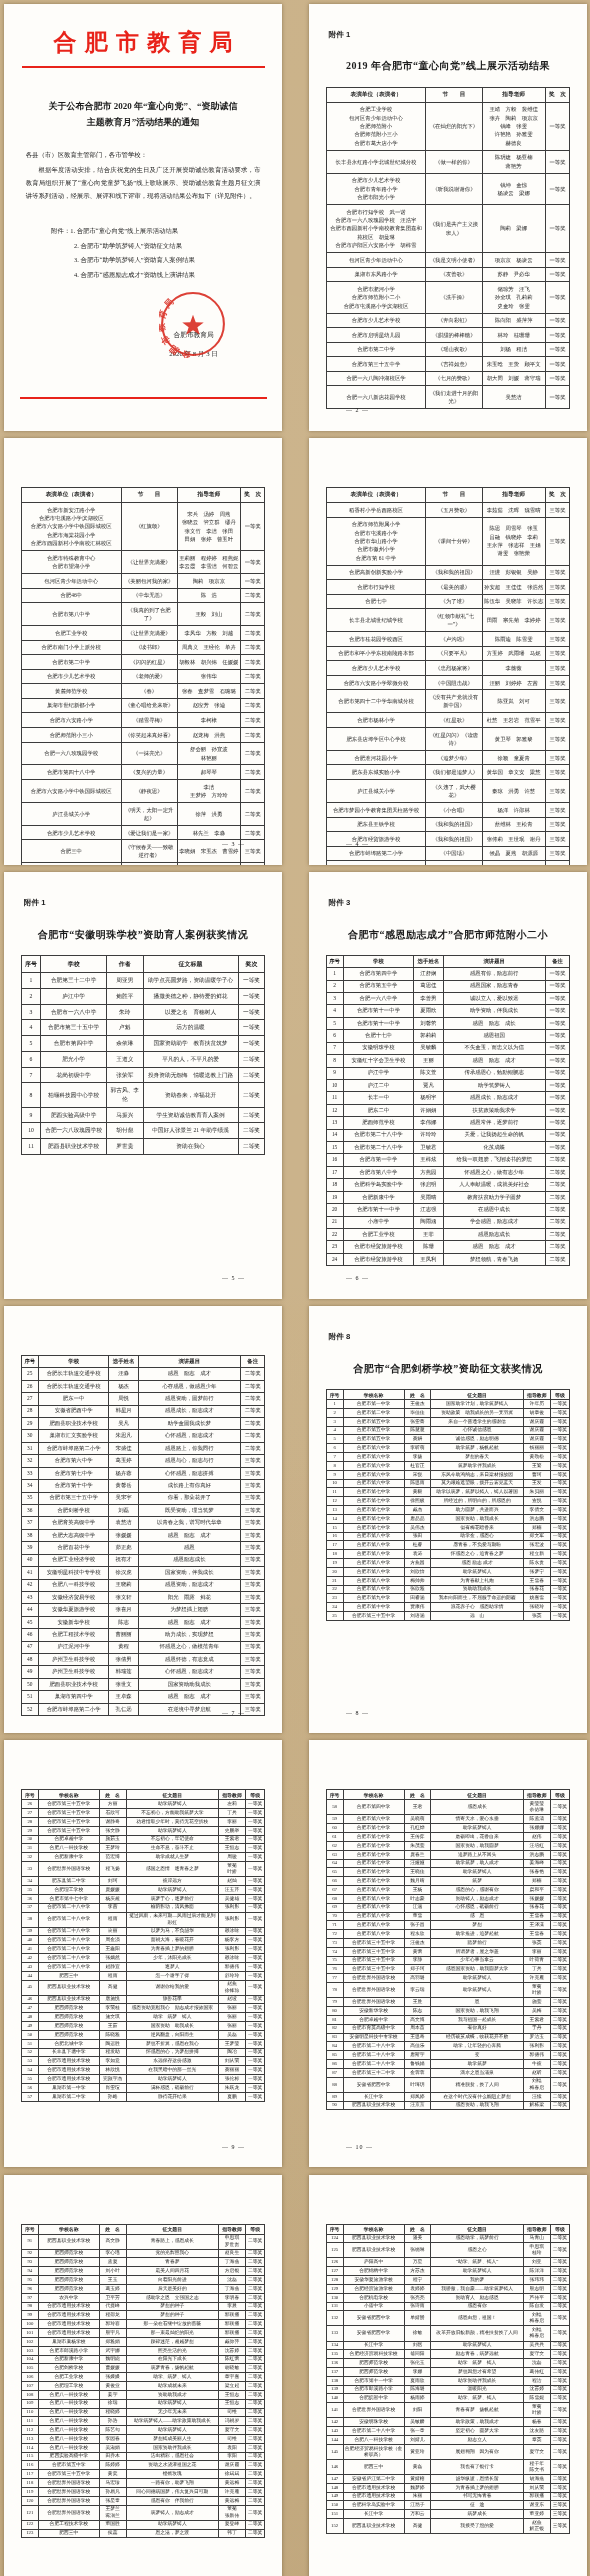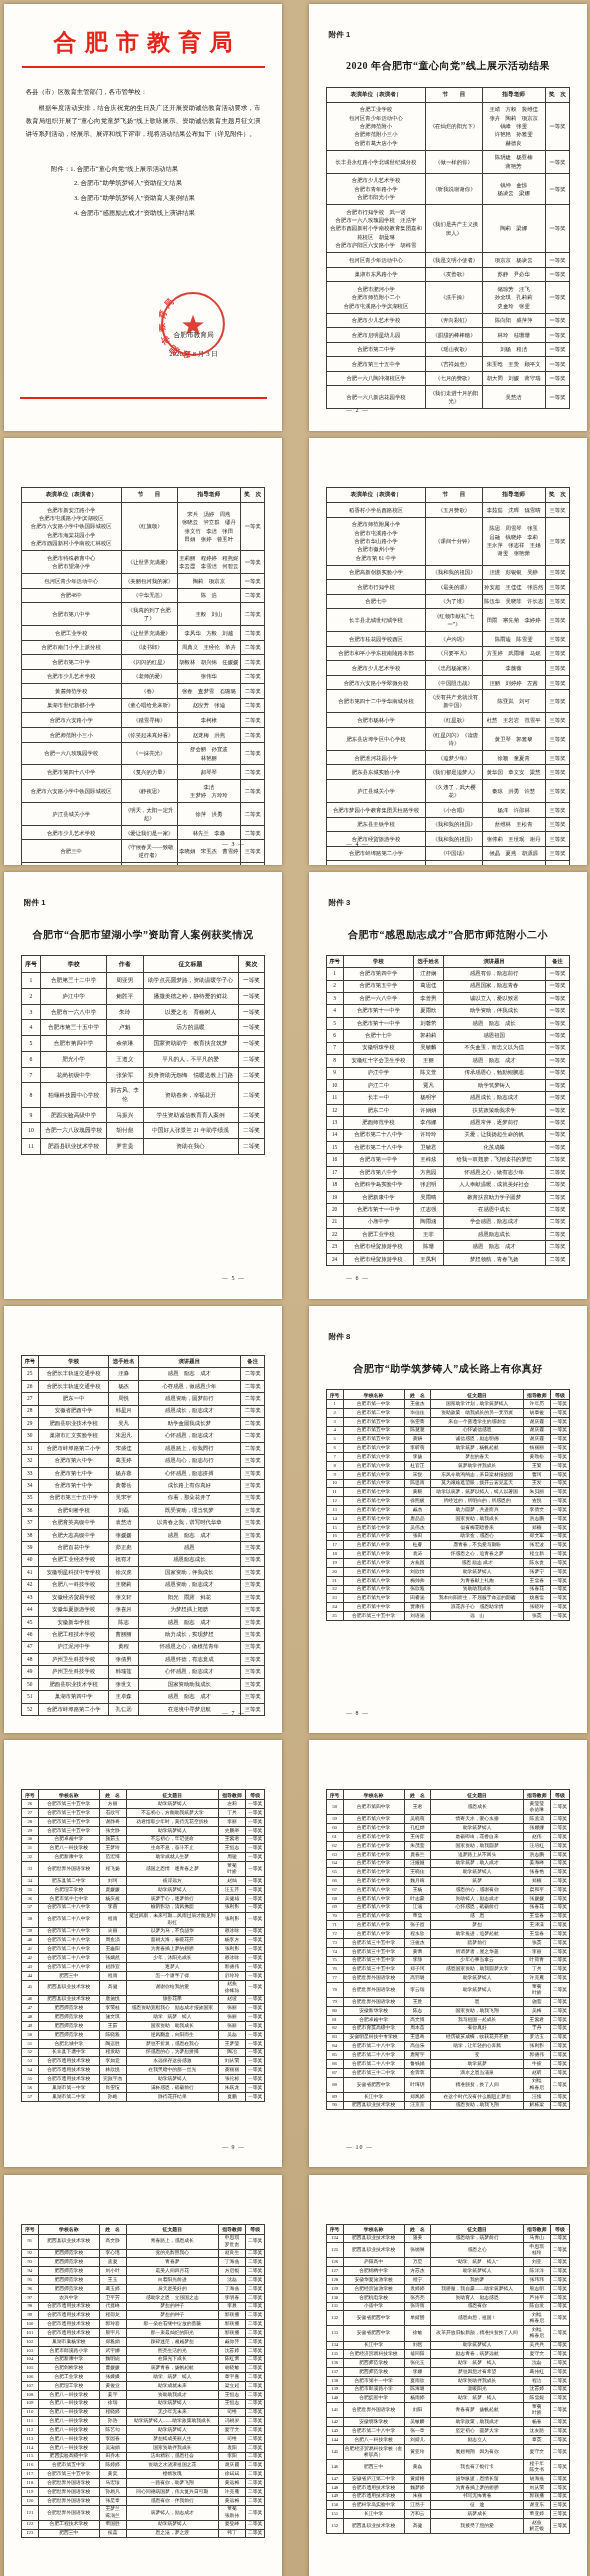--- a/index.html
+++ b/index.html
@@ -52,20 +52,24 @@
 </style>
 </head>
 <body>
 
 <div class="canvas">
   <div class="grid">
 
     <section class="page">
       <div class="agency">合肥市教育局</div>
       <div class="red-rule"></div>
+      <div class="doc-title">
+        <div>关于公布合肥市 2020 年“童心向党”、“资助诚信</div>
+        <div>主题教育月”活动结果的通知</div>
+      </div>
       <div class="salutation">各县（市）区教育主管部门，各市管学校：</div>
       <div class="body-par">根据年度活动安排，结合庆祝党的生日及广泛开展资助诚信教育活动要求，市教育局组织开展了“童心向党童梦飞扬”线上歌咏展示、资助诚信教育主题月征文演讲等系列活动，经展示、展评和线下评审，现将活动结果公布如下（详见附件）。</div>
       <div class="atts">
         <div class="att-line"><span>附件：</span><span>1. 合肥市“童心向党”线上展示活动结果</span></div>
         <div class="att-line cont">2. 合肥市“助学筑梦铸人”资助征文结果</div>
         <div class="att-line cont">3. 合肥市“助学筑梦铸人”资助育人案例结果</div>
         <div class="att-line cont">4. 合肥市“感恩励志成才”资助线上演讲结果</div>
       </div>
       <div class="issuer-block">
         <div>合肥市教育局</div>
@@ -79,21 +83,21 @@
           </defs>
         <text font-size="17" fill="#d8261b" font-family="Liberation Serif, serif" font-weight="bold" letter-spacing="6">
           <textPath href="#sealArc" startOffset="26%">合肥市教育局</textPath>
         </text>
       </svg>
       <div class="bottom-rule"></div>
     </section>
 
   <section class="page table-page">
         <div class="att-label">附件 1</div>
-        <div class="page-title">2020 年合肥市“童心向党”线上展示活动结果</div>
+        <div class="page-title">2019 年合肥市“童心向党”线上展示活动结果</div>
         <table class="tbl schema-show">
           <colgroup>
             <col style="width: 41%;">
             <col style="width: 23%;">
             <col style="width: 26%;">
             <col style="width: 10%;">
           </colgroup>
           <thead>
             <tr>
               <th>表演单位（表演者）</th>
@@ -505,21 +509,21 @@
               <td>《逆行者之歌》</td>
               <td>陶慧明　吴静</td>
               <td>三等奖</td>
             </tr>
           </tbody>
         </table>
         <div class="pgnum left">— 4 —</div>
       </section>
       <section class="page table-page">
         <div class="att-label">附件 1</div>
-        <div class="page-title">合肥市“合肥市望湖小学”资助育人案例获奖情况</div>
+        <div class="page-title">合肥市“安徽明珠学校”资助育人案例获奖情况</div>
         <table class="tbl schema-case">
           <colgroup>
             <col style="width: 8%;">
             <col style="width: 27%;">
             <col style="width: 15%;">
             <col style="width: 39%;">
             <col style="width: 11%;">
           </colgroup>
           <thead>
             <tr>
@@ -1019,21 +1023,21 @@
               <td>孔仁远</td>
               <td>在逆境中寻梦启航</td>
               <td>三等奖</td>
             </tr>
           </tbody>
         </table>
         <div class="pgnum right">— 7 —</div>
       </section>
       <section class="page table-page">
         <div class="att-label">附件 8</div>
-        <div class="page-title">合肥市“助学筑梦铸人”成长路上有你真好</div>
+        <div class="page-title">合肥市“合肥剑桥学校”资助征文获奖情况</div>
         <table class="tbl schema-essay">
           <colgroup>
             <col style="width: 7%;">
             <col style="width: 25%;">
             <col style="width: 11%;">
             <col style="width: 38%;">
             <col style="width: 11%;">
             <col style="width: 8%;">
           </colgroup>
           <thead>

